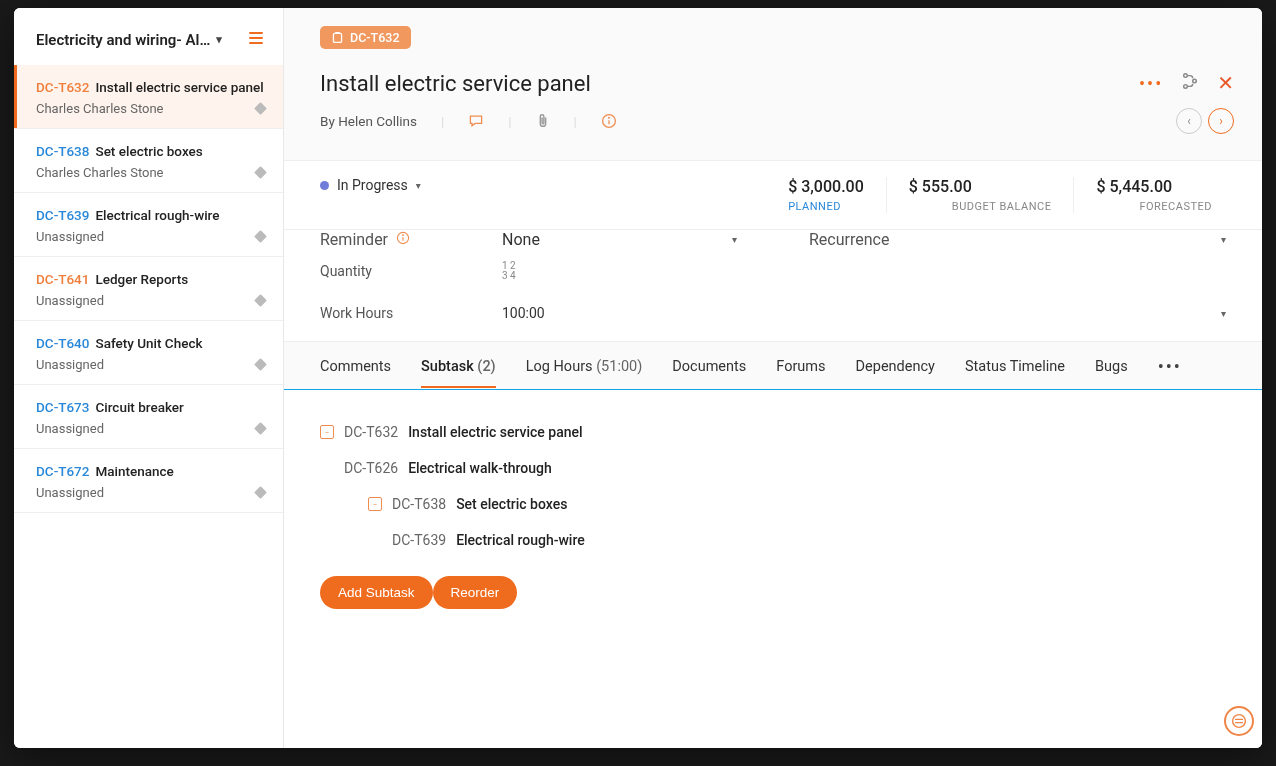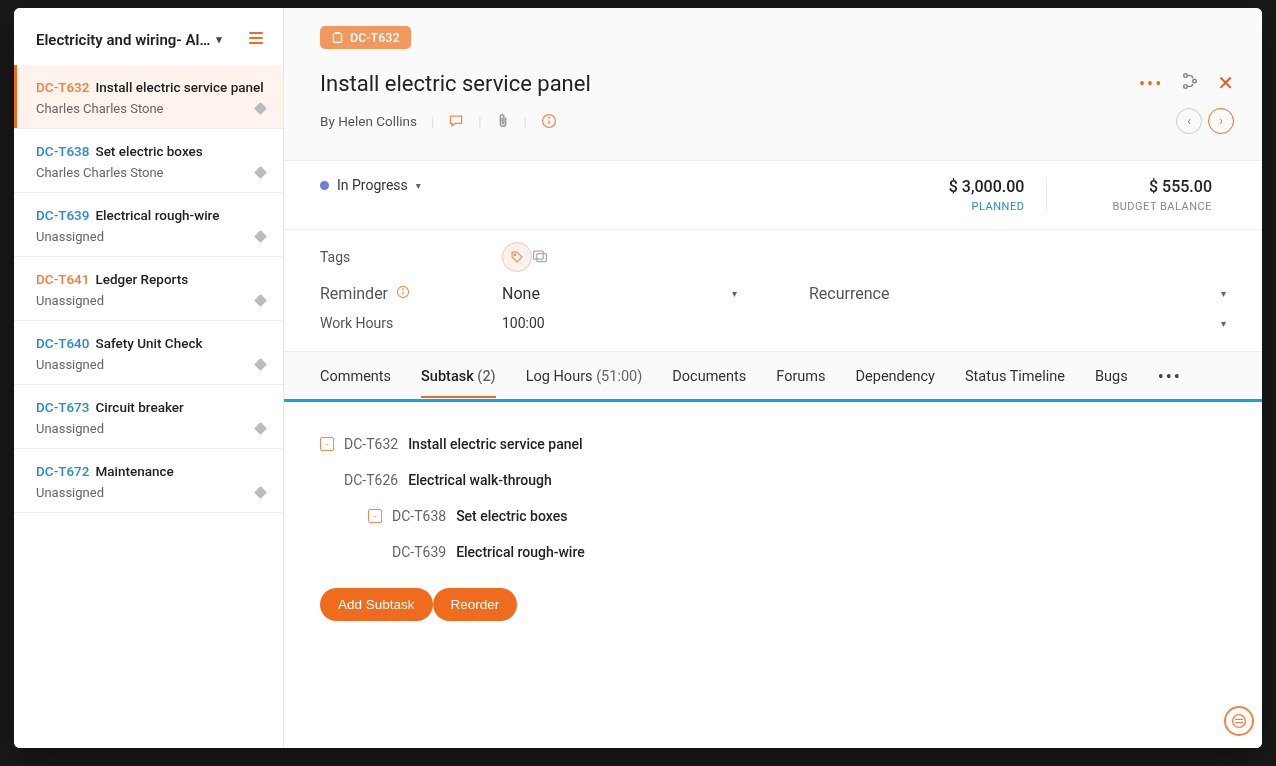--- a/index.html
+++ b/index.html
@@ -60,56 +60,56 @@
   background:#f1985f; color:#fff; font-size:12.5px;
   padding: 4px 11px; border-radius:5px; font-weight:500;
 }
 .title-row { display:flex; justify-content:space-between; align-items:flex-start; margin-top:22px;}
 .page-title { font-size:22px; font-weight:400; color:#222;}
 .title-actions { display:flex; gap:18px; align-items:center; color:#888;}
 .title-actions span { cursor:pointer;}
 .more-dots{ color:#ef6c1f; font-size:18px; letter-spacing:2px;}
 .hier-icon svg{ stroke:#888;}
 .close-x { color:#e85a2c; font-size:20px; font-weight:300;}
-.author-row { display:flex; align-items:center; gap:14px; margin-top:12px; font-size:13.5px;}
+.author-row { display:flex; align-items:center; gap:24px; margin-top:12px; font-size:13.5px;}
 .author-row .author { color:#555;}
 .a-icon { color:#ef8d50; cursor:pointer; display:inline-flex;}
 .a-icon.grey{ color:#999;}
 .nav-arrows { margin-left:auto; display:flex; gap:6px;}
 .arrow-btn { width:26px;height:26px;border-radius:50%;border:1.5px solid #ccc;display:flex;align-items:center;justify-content:center;cursor:pointer; font-size:12px; color:#888;}
 .arrow-btn.active{ border-color:#ef6c1f; color:#ef6c1f;}
 
 .status-bar {
   display:flex; align-items:flex-start;
   background:#fff; border-top:1px solid #eee; border-bottom:1px solid #eee;
   margin-top:18px; padding: 16px 28px 16px 36px;
 }
 .status-left { flex:1;}
 .status-pill { display:flex; align-items:center; gap:8px; font-size:14px; color:#333;}
 .status-dot { width:9px;height:9px;border-radius:50%; background:#6f7dd8;}
 .caret-sm{font-size:10px;color:#666;}
 .status-sub { font-size:11px; letter-spacing:.5px; color:#888; margin-top:6px;}
 .budget-cells { display:flex;}
-.b-cell { padding: 0 22px; border-left:1px solid #eee; text-align:right;}
+.b-cell { padding: 0 22px; border-left:1px solid #eee; text-align:left;}
 .b-cell:first-child{border-left:none;}
 .b-val { font-size:16px; font-weight:500; color:#222;}
 .b-lab { font-size:11px; letter-spacing:.5px; margin-top:4px;}
 .b-lab.blue{color:#2a88d8;} .b-lab.green{color:#7fb94a;} .b-lab.grey{color:#888;padding-left:43px;}
 
 .attrs { background:#fff; border-bottom:1px solid #eee; padding: 0 28px 8px 36px;}
 .attr-row { display:flex; align-items:center; padding:12px 0; font-size:14px;}
 .attr-lab { width:174px; color:#555; display:flex; align-items:center; gap:8px;}
 .attr-val { flex:1; color:#333; display:flex; align-items:center; justify-content:flex-start; padding-right:8px;margin-left:8px;}
 .tag-circle{ width:30px;height:30px;border-radius:50%;border:1px solid #f3c9b0;background:#fdf2eb;display:flex;align-items:center;justify-content:center;color:#ef8d50;}
 .attr-val .caret-sm{ margin-left:auto;}
 .attr-pair { display:flex; gap:64px;}
 .attr-col { flex:1; display:flex;}
 .tiny12{font-size:10px;color:#888;line-height:1;}
 
-.tabs { display:flex; align-items:center; gap:30px; padding: 14px 28px 0 36px; background:#fafafa; border-bottom:3px solid #0ea5e9; font-size:14.5px; color:#333;}
+.tabs { display:flex; align-items:center; gap:30px; padding: 14px 28px 0 36px; background:#fafafa; border-bottom:1px solid #0ea5e9; font-size:14.5px; color:#333;}
 .tab { padding-bottom:12px; cursor:pointer; position:relative;}
 .tab .count{color:#666;}
 .tab.active{ color:#222; font-weight:500;}
 .tab.active::after{content:"";position:absolute;left:0;right:0;bottom:-1px;height:2.5px;background:#ef6c1f;}
 .tab-more{font-size:18px;letter-spacing:2px;color:#444;}
 
 .subtask-area { background:#fff; padding: 24px 28px 30px 36px; flex:1; overflow:auto;}
 .st-row { display:flex; align-items:center; gap:10px; padding:10px 0; font-size:14px; color:#333;}
 .st-tick{ width:14px;height:14px;border:1.5px solid #ef8d50;border-radius:2px;display:inline-flex;align-items:center;justify-content:center;font-size:8px;color:#ef8d50;}
 .st-id{ color:#666; font-variant-numeric: tabular-nums;}
@@ -262,41 +262,28 @@
       </div>
       <div class="budget-cells">
         <div class="b-cell">
           <div class="b-val">$ 3,000.00</div>
           <div class="b-lab blue">PLANNED</div>
         </div>
         <div class="b-cell">
           <div class="b-val">$ 555.00</div>
           <div class="b-lab grey">BUDGET BALANCE</div>
         </div>
+        <div class="b-cell">
+          <div class="b-val">$ 5,445.00</div>
+          <div class="b-lab grey">FORECASTED</div>
+        </div>
       </div>
     </div>
 
     <div class="attrs">
-      <div class="attr-row">
-        <div class="attr-lab">Tags</div>
-        <div class="attr-val">
-          <span class="tag-circle">
-            <svg width="14" height="14" viewBox="0 0 20 20" fill="none" stroke="currentColor" stroke-width="1.6">
-                <path d="M3 3h7l7 7-7 7-7-7z"></path>
-                <circle cx="7" cy="7" r="1"></circle>
-              </svg>
-          </span>
-          <span style="color:#aaa">
-            <svg width="16" height="14" viewBox="0 0 20 16" fill="none" stroke="currentColor" stroke-width="1.5">
-                <rect x="2" y="2" width="12" height="10" rx="1"></rect>
-                <rect x="6" y="5" width="12" height="10" rx="1"></rect>
-              </svg>
-          </span>
-        </div>
-      </div>
       <div class="attr-pair">
         <div class="attr-col">
           <div class="attr-lab">
             <span>Reminder</span>
             <span style="color:#ef8d50">
               <svg width="14" height="14" viewBox="0 0 20 20" fill="none" stroke="currentColor" stroke-width="1.6">
                   <circle cx="10" cy="10" r="8"></circle>
                   <line x1="10" y1="9" x2="10" y2="14"></line>
                   <circle cx="10" cy="6" r=".5" fill="currentColor"></circle>
                 </svg>
@@ -309,20 +296,27 @@
         </div>
         <div class="attr-col">
           <div class="attr-lab" style="width:120px">Recurrence</div>
           <div class="attr-val">
             <span></span>
               <span class="caret-sm">▾</span>
           </div>
         </div>
       </div>
       <div class="attr-row">
+        <div class="attr-lab">Quantity</div>
+        <div class="attr-val">
+          <span></span>
+          <span class="tiny12">1 2<br>3 4</span>
+        </div>
+      </div>
+      <div class="attr-row">
         <div class="attr-lab">Work Hours</div>
         <div class="attr-val">
           <span>100:00</span>
           <span class="caret-sm">▾</span>
         </div>
       </div>
     </div>
 
     <div class="tabs">
       <div class="tab">Comments</div>

